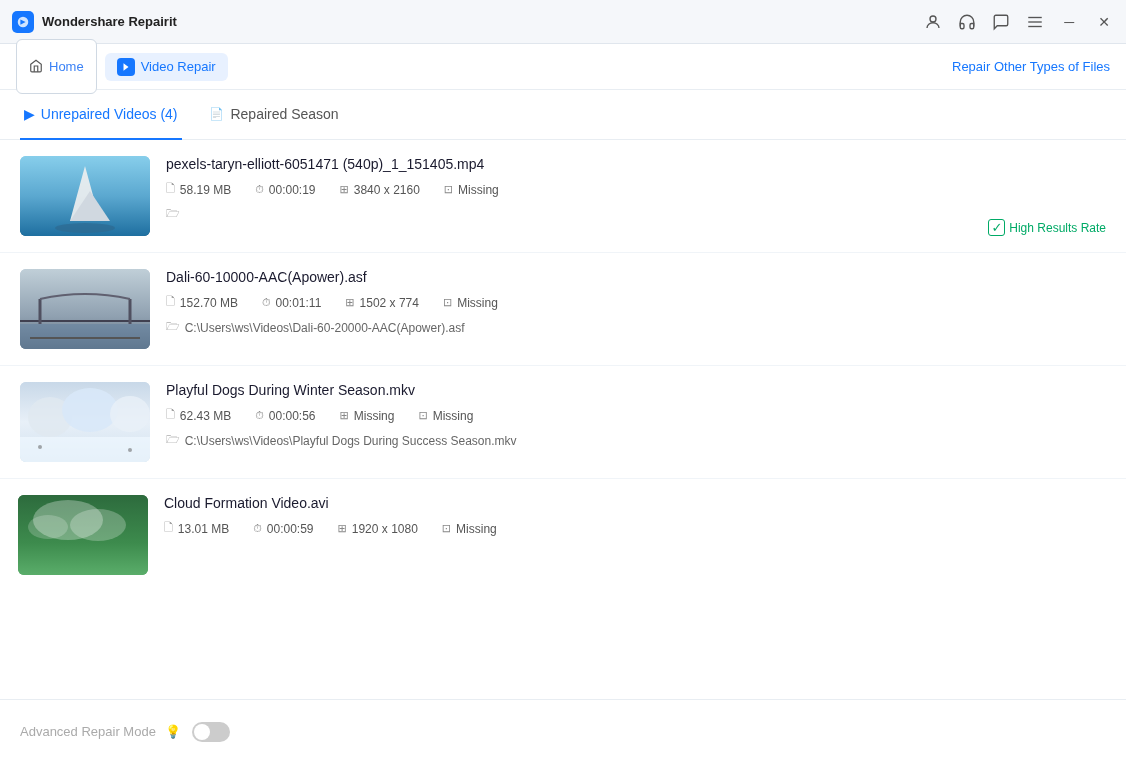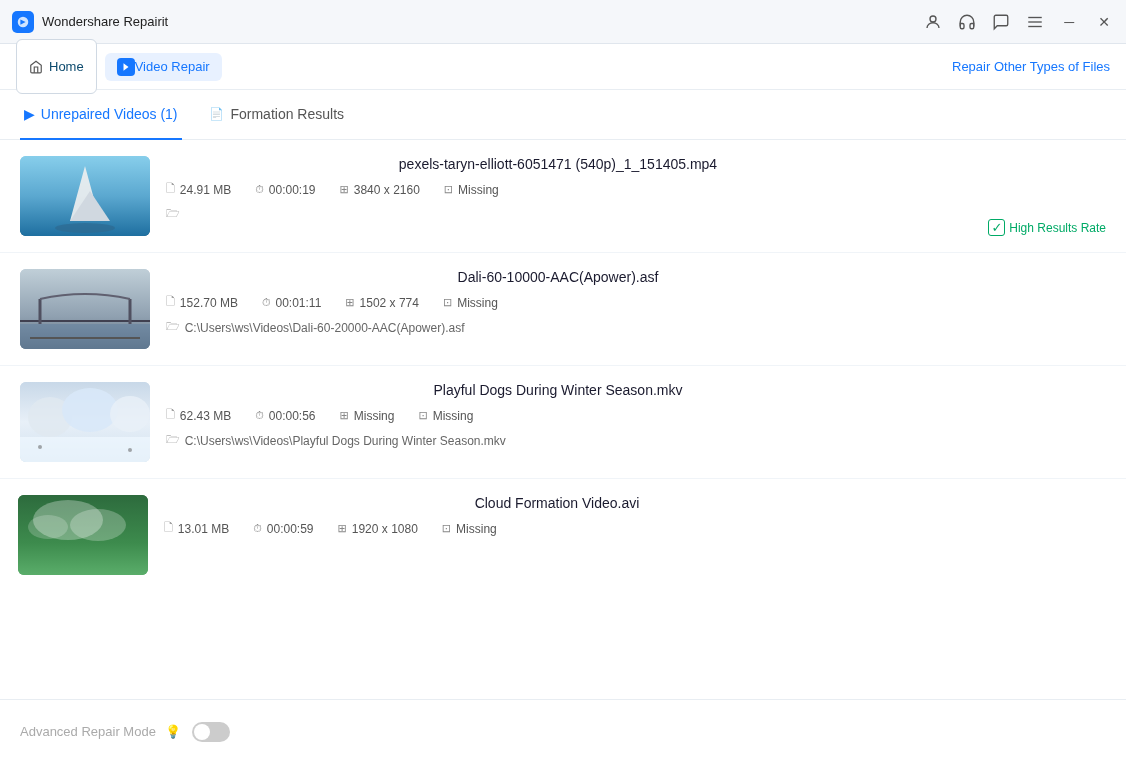--- a/index.html
+++ b/index.html
@@ -7,61 +7,61 @@
 
     
     .titlebar {
       display: flex; align-items: center; justify-content: space-between;
       background: #f5f7fa; padding: 0 12px; height: 44px;
       border-bottom: 1px solid #e0e6ed;
     }
     .titlebar-left { display: flex; align-items: center; gap: 8px; }
     .app-icon { width: 22px; height: 22px; background: #1677ff; border-radius: 5px; display: flex; align-items: center; justify-content: center; }
     .app-icon svg { width: 14px; height: 14px; fill: white; }
-    .app-title { font-size: 13px; font-weight: 400; color: #222; }
+    .app-title { font-size: 13px; font-weight: 700; color: #222; }
     .titlebar-right { display: flex; align-items: center; gap: 16px; }
     .titlebar-icon { color: #555; cursor: pointer; font-size: 16px; display: flex; align-items: center; }
     .win-btn { font-size: 14px; color: #555; cursor: pointer; padding: 2px 4px; }
 
     
     .navbar {
       display: flex; align-items: center; justify-content: space-between;
       background: white; padding: 0 16px; height: 46px;
       border-bottom: 1px solid #e8edf2;
     }
     .navbar-left { display: flex; align-items: center; gap: 8px; }
     .nav-home {
+      display: flex; align-items: flex-start; gap: 6px;
+      border: 1px solid #d0d9e3; border-radius: 6px;
+      padding: 19px 12px; font-size: 13px; color: #3b82f6; cursor: pointer;
+      background: white;
+    }
+    .nav-video-repair {
       display: flex; align-items: center; gap: 6px;
-      border: 1px solid #d0d9e3; border-radius: 6px;
-      padding: 19px 12px; font-size: 13px; color: #0c4a6e; cursor: pointer;
-      background: white;
-    }
-    .nav-video-repair {
-      display: flex; align-items: center; 
       background: #e8f1ff; border-radius: 6px;
       padding: 5px 12px; font-size: 13px; color: #1677ff; font-weight: 500; cursor: pointer;
     }
     .nav-video-repair .vr-icon { background: #1677ff; border-radius: 4px; width: 18px; height: 18px; display: flex; align-items: center; justify-content: center; }
     .repair-other { color: #1677ff; font-size: 13px; cursor: pointer; text-decoration: none; }
 
     
     .main { background: white; margin: 0; height: calc(763px - 44px - 46px - 64px); overflow: hidden; }
 
     
     .tabs { display: flex; align-items: center; padding: 0 20px; border-bottom: 1px solid #e8edf2; height: 50px; }
     .tab {
       display: flex; align-items: center; gap: 6px;
       padding: 0 4px; margin-right: 24px; height: 50px;
       font-size: 14px; cursor: pointer; border-bottom: 2px solid transparent;
     }
     .tab.active { color: #1677ff; border-bottom: 2px solid #1677ff; font-weight: 500; }
     .tab.inactive { color: #555; }
 
     
-    .video-list { overflow-y: auto; height: 100%; padding: 0; text-align: center; }
+    .video-list { overflow-y: auto; height: 100%; padding: 0; }
     .video-item {
       display: flex; align-items: flex-start; padding: 16px 20px;
       border-bottom: 1px solid #f0f4f8; gap: 16px;
     }
     .video-thumb {
       width: 130px; height: 80px; border-radius: 6px; overflow: hidden;
       flex-shrink: 0; background: #ccc;
     }
 
     
@@ -186,25 +186,25 @@
     </div>
   </div>
   <a class="repair-other">Repair Other Types of Files</a>
 </div>
 
 <div class="main">
 
   <div class="tabs">
     <div class="tab active">
       <span style="color:#1677ff;font-size:14px;">▶</span>
-      <span>Unrepaired Videos (1)</span>
+      <span>Unrepaired Videos (4)</span>
     </div>
     <div class="tab inactive">
       <span style="color:#888;font-size:12px;">📄</span>
-      <span>Formation Results</span>
+      <span>Repaired Season</span>
     </div>
   </div>
 
   <div class="video-list" style="height: calc(763px - 44px - 46px - 64px - 50px);">
 
     <div class="video-item">
       <div class="video-thumb thumb-sail">
         <svg width="130" height="80" viewBox="0 0 130 80">
           <defs>
               <linearGradient id="g1" x1="0" y1="0" x2="0" y2="1">
@@ -217,21 +217,21 @@
           <polygon points="65,10 50,65 80,65" fill="#f0f0f0" opacity="0.9"></polygon>
           <rect x="55" y="60" width="20" height="3" fill="#8090a0"></rect>
           <ellipse cx="65" cy="72" rx="30" ry="5" fill="#2d6a90" opacity="0.7"></ellipse>
         </svg>
       </div>
       <div class="video-info">
         <div class="video-name">pexels-taryn-elliott-6051471 (540p)_1_151405.mp4</div>
         <div class="video-meta">
           <span class="meta-item">
             <span style="color:#888;font-size:11px;">🗋</span>
-            <span>24.91 MB</span>
+            <span>58.19 MB</span>
           </span>
           <span class="meta-item">
             <span style="color:#888;font-size:11px;">⏱</span>
             <span>00:00:19</span>
           </span>
           <span class="meta-item">
             <span style="color:#888;font-size:11px;">⊞</span>
             <span>3840 x 2160</span>
           </span>
           <span class="meta-item">
@@ -331,21 +331,21 @@
             <span style="color:#888;font-size:11px;">⊞</span>
             <span>Missing</span>
           </span>
           <span class="meta-item">
             <span style="color:#888;font-size:11px;">⊡</span>
             <span>Missing</span>
           </span>
         </div>
         <div class="video-path">
           <span style="color:#888;font-size:11px;">🗁</span>
-          <span>C:\Users\ws\Videos\Playful Dogs During Winter Season.mkv</span>
+          <span>C:\Users\ws\Videos\Playful Dogs During Success Season.mkv</span>
         </div>
       </div>
       <div class="video-item-right"></div>
     </div>
 
     <div class="video-item" style="border-bottom:none;padding-left:18px;">
       <div class="video-thumb thumb-cloud">
         <svg width="130" height="80" viewBox="0 0 130 80">
           <defs>
               <linearGradient id="g4" x1="0" y1="0" x2="0" y2="1">

